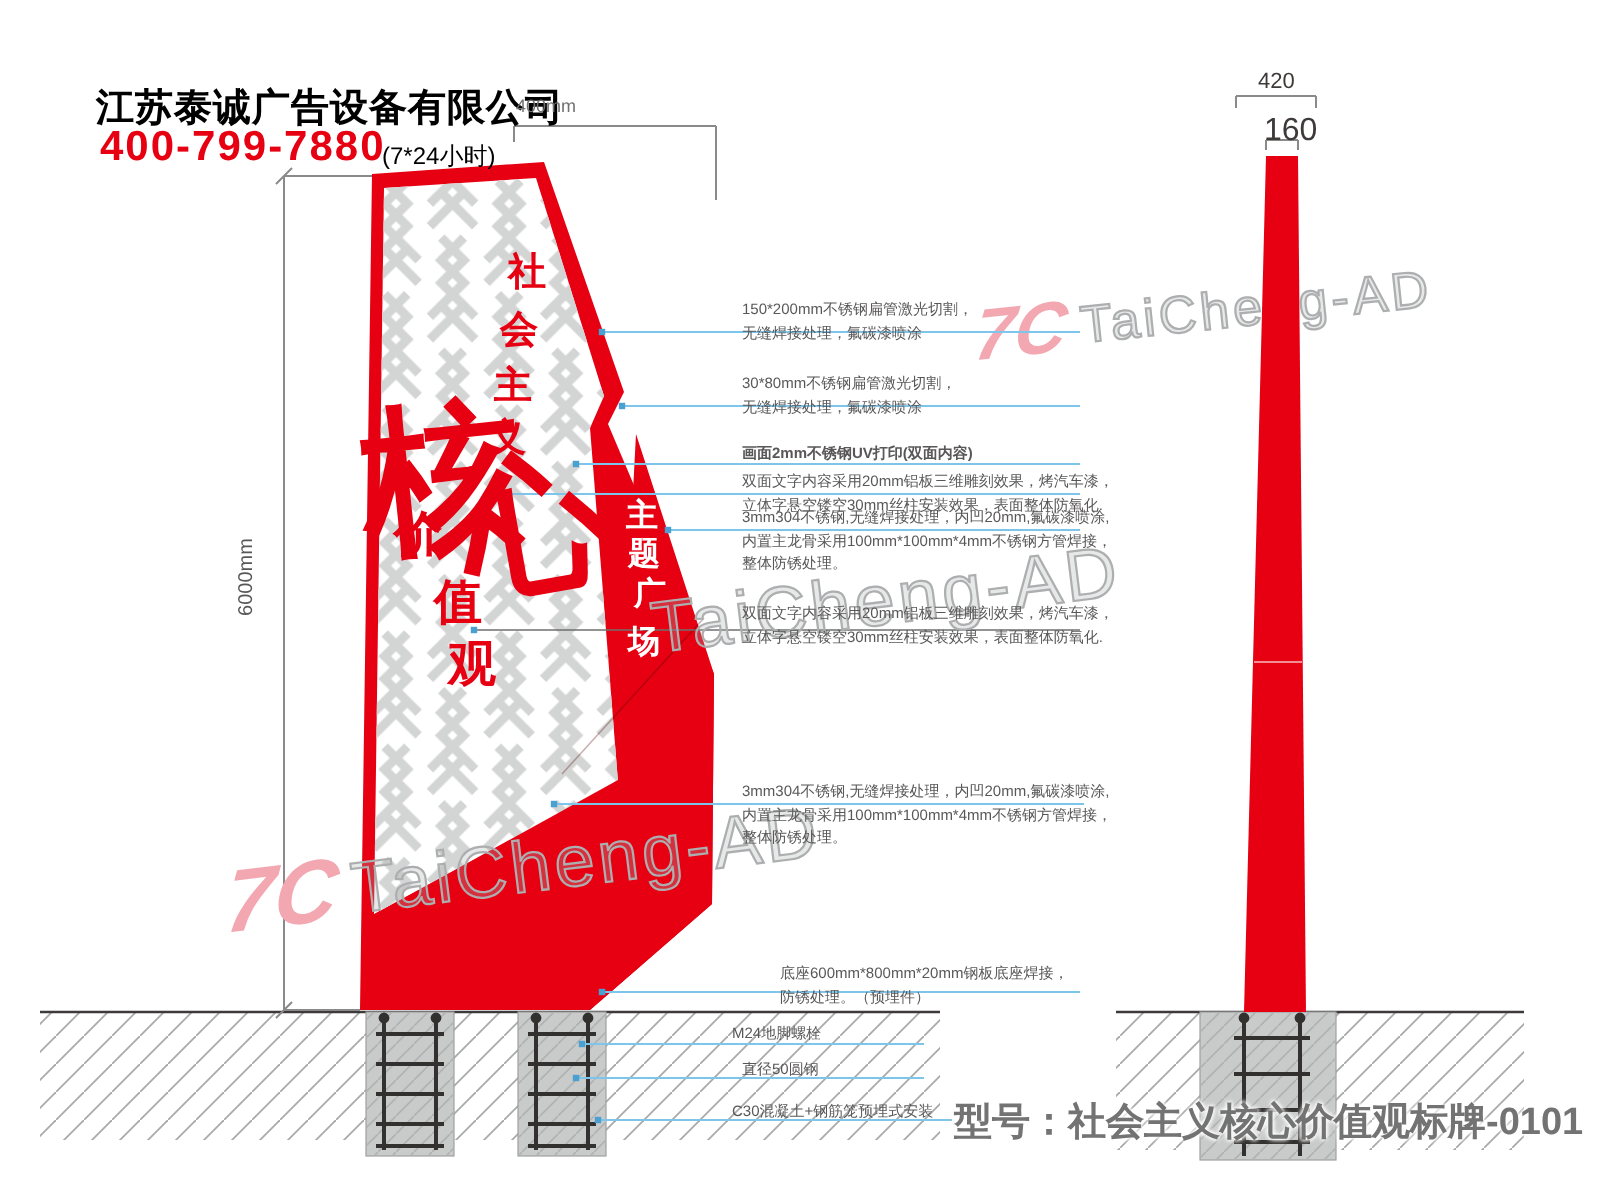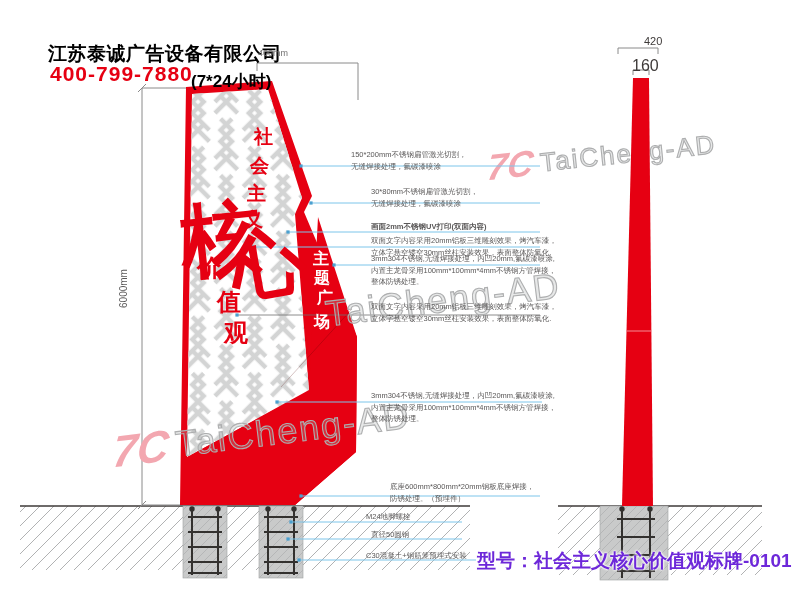--- a/index.html
+++ b/index.html
@@ -11,40 +11,40 @@
   html,body{margin:0;padding:0;background:#fff;}
   .canvas{
     position:relative;width:800px;height:600px;background:#fff;overflow:hidden;
     font-family:"Liberation Sans",sans-serif;
   }
   .abs{position:absolute;}
   svg{position:absolute;left:0;top:0;z-index:2;}
   
   .company{left:48px;top:41px;font-size:19px;font-weight:bold;color:#000;letter-spacing:0.5px;z-index:4;}
   .phone{left:50px;top:62px;font-size:21px;font-weight:bold;color:var(--brand-red);letter-spacing:1px;z-index:4;}
-  .hours{left:191px;top:70px;font-size:17px;font-weight:bold;color:#000;z-index:4;}
+  .hours{left:191px;top:70px;font-size:12px;font-weight:normal;color:#000;z-index:4;}
   
   .dim{color:#727171;z-index:4;}
   .dim-400{left:258px;top:48px;font-size:9px;}
   .dim-6000{left:104px;top:283px;font-size:10px;transform:rotate(-90deg);transform-origin:center;color:#595757;}
-  .dim-420{left:644px;top:35px;font-size:11px;color:#3e3a39;}
+  .dim-420{left:629px;top:35px;font-size:11px;color:#3e3a39;}
   .dim-160{left:632px;top:57px;font-size:16px;color:#3e3a39;}
   
   .char-v{color:var(--brand-red);font-weight:bold;z-index:4;line-height:1;}
   .big-char{color:var(--brand-red);font-weight:bold;z-index:4;line-height:1;
             font-family:"DejaVu Serif",serif;}
   .plaza-char{color:#fff;font-weight:bold;z-index:4;line-height:1;}
   
   .ann{font-size:7.5px;line-height:11.5px;color:var(--annotation-gray);
        white-space:pre;z-index:4;}
   
   .vlabel{font-size:11px;letter-spacing:3px;color:#3e3a39;z-index:4;}
   .vlabel-front{left:224px;top:580px;margin-top:44px;}
   .vlabel-side{left:619px;top:581px;margin-top:20px;}
-  .model{left:477px;top:548px;font-size:19px;font-weight:bold;color:#6d28d9;z-index:4;
+  .model{left:477px;top:548px;font-size:19px;font-weight:bold;color:#737373;z-index:4;
          text-shadow:0 0 2px #fff,0 0 2px #fff,0 0 3px #fff;}
   
   .wm{display:flex;align-items:center;gap:7px;pointer-events:none;}
   .wm-logo{color:var(--watermark-pink);font-weight:900;font-style:italic;
            transform:skewX(-12deg);line-height:1;}
   .wm-text{color:rgba(170,171,172,0.28);-webkit-text-stroke:1.1px #adaeaf;
            letter-spacing:2px;line-height:1;}
   .wm1{left:487px;top:138px;transform:rotate(-6deg);z-index:1;}
   .wm1 .wm-logo{font-size:36px;}
   .wm1 .wm-text{font-size:26px;}
@@ -209,21 +209,21 @@
 
   <span class="abs char-v" style="left:197px;top:256px;font-size:24px;">价</span>
   <span class="abs char-v" style="left:217px;top:290px;font-size:24px;">值</span>
   <span class="abs char-v" style="left:224px;top:321px;font-size:24px;">观</span>
 
   <span class="abs plaza-char" style="left:313px;top:251px;font-size:16px;">主</span>
   <span class="abs plaza-char" style="left:314px;top:270px;font-size:16px;">题</span>
   <span class="abs plaza-char" style="left:317px;top:290px;font-size:16px;">广</span>
   <span class="abs plaza-char" style="left:314px;top:314px;font-size:16px;">场</span>
 
-  <div class="abs ann" style="left:351px;top:149px;">150*200mm不锈钢扁管激光切割，
+  <div class="abs ann" style="left:371px;top:149px;">150*200mm不锈钢扁管激光切割，
 无缝焊接处理，氟碳漆喷涂</div>
   <div class="abs ann" style="left:371px;top:186px;">30*80mm不锈钢扁管激光切割，
 无缝焊接处理，氟碳漆喷涂</div>
   <div class="abs ann" style="left:371px;top:221px;font-weight:bold;">画面2mm不锈钢UV打印(双面内容)</div>
   <div class="abs ann" style="left:371px;top:235px;">双面文字内容采用20mm铝板三维雕刻效果，烤汽车漆，
 立体字悬空镂空30mm丝柱安装效果，表面整体防氧化.</div>
   <div class="abs ann" style="left:371px;top:253px;">3mm304不锈钢,无缝焊接处理，内凹20mm,氟碳漆喷涂,
 内置主龙骨采用100mm*100mm*4mm不锈钢方管焊接，
 整体防锈处理。</div>
   <div class="abs ann" style="left:371px;top:301px;">双面文字内容采用20mm铝板三维雕刻效果，烤汽车漆，

